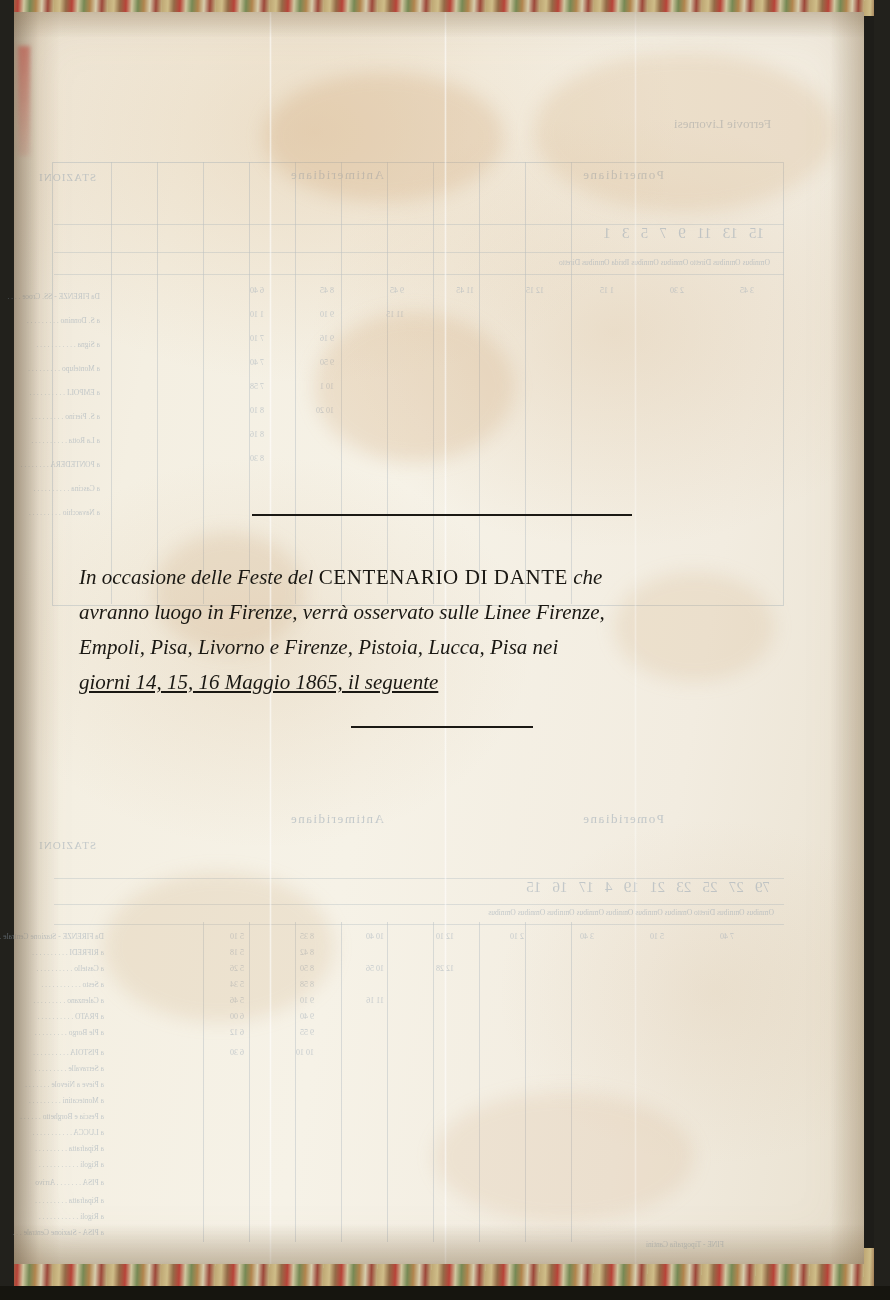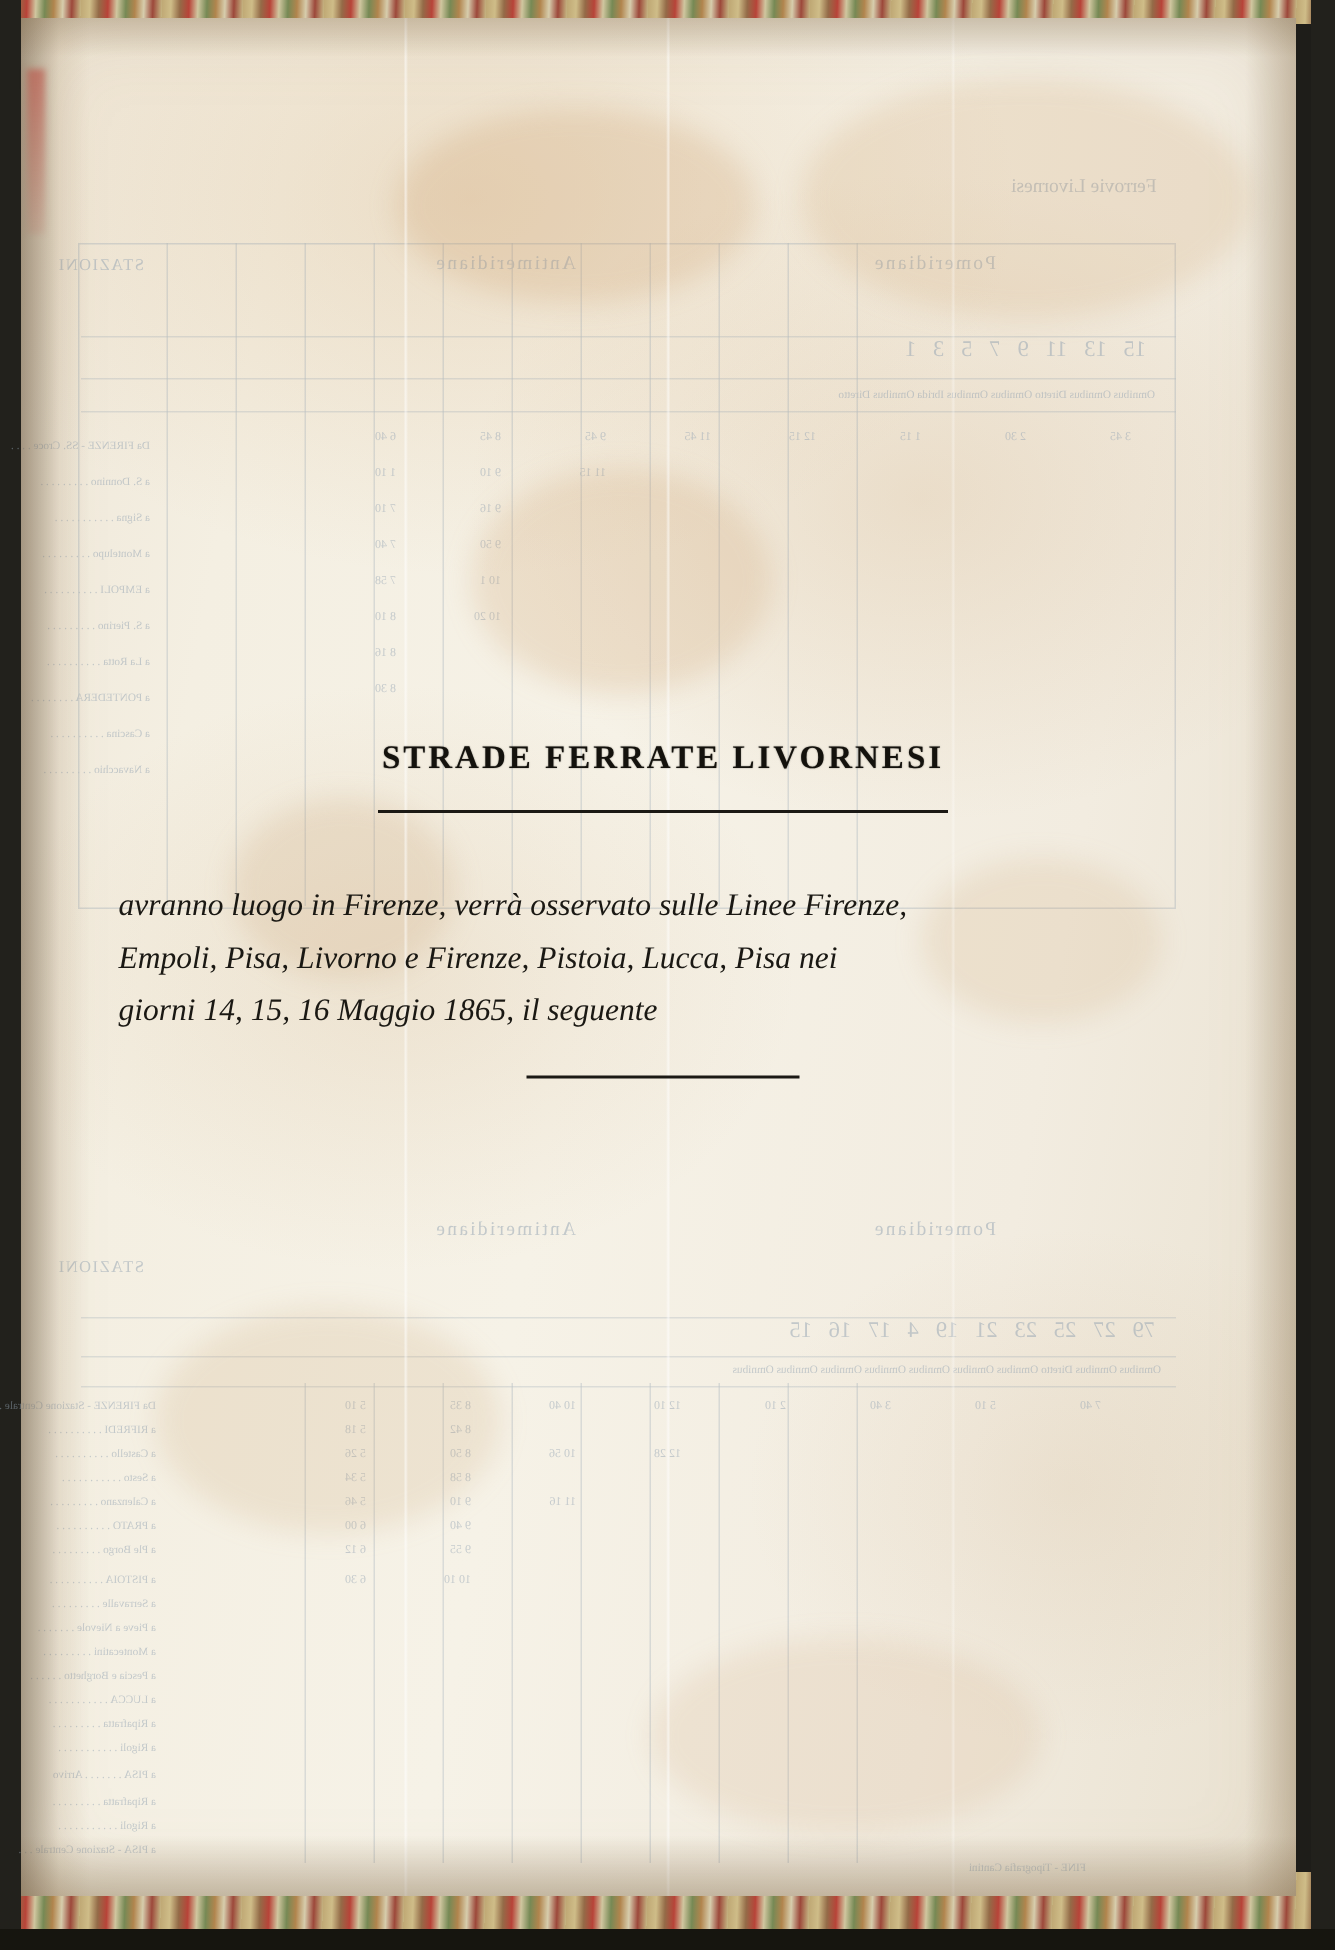--- a/index.html
+++ b/index.html
@@ -358,26 +358,26 @@
     <div class="wrinkle" style="left:430px;"></div>
     <div class="wrinkle" style="left:620px; opacity:.6;"></div>
 
     <div class="gutter"></div>
     <div class="gutter2"></div>
     <div class="topedge"></div>
     <div class="botedge"></div>
     <div class="redmark"></div>
 
     <div id="content">
-      <div id="title">STRADE FERRATE LIVORNESI</div>
       <div id="title-rule"></div>
 
       <div id="paragraph">
+        <span style="display: block;">In occasione delle Feste del <span class="roman">CENTENARIO DI DANTE</span> che</span>
         <span style="display: block;">avranno luogo in Firenze, verrà osservato sulle Linee Firenze,</span>
         <span style="display: block;">Empoli, Pisa, Livorno e Firenze, Pistoia, Lucca, Pisa nei</span>
-        <span style="display: block;">giorni 14, 15, 16 Maggio 1865, il seguente</span>
+        <span style="display: block; text-decoration: underline;">giorni 14, 15, 16 Maggio 1865, il seguente</span>
       </div>
 
       <div id="orario-rule"></div>
     </div>
 
   </div>
 </div>
 
 </body></html>

